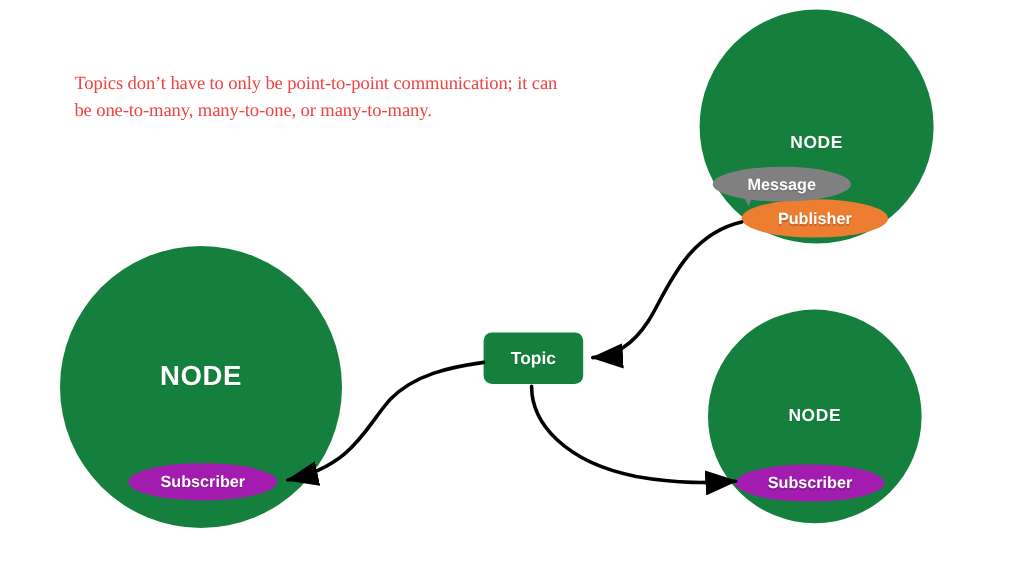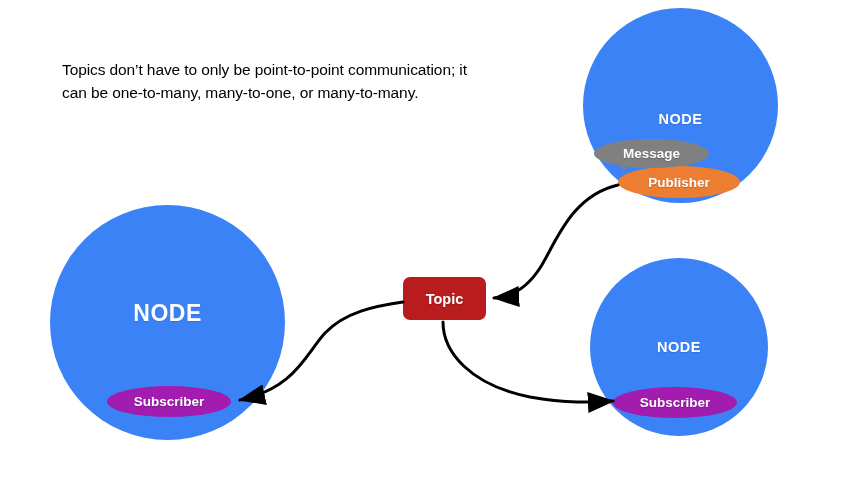--- a/index.html
+++ b/index.html
@@ -21,31 +21,31 @@
   }
 
   
   .caption {
     position: absolute;
     left: 62px;
     top: 58px;
     width: 420px;
     font-size: 15.5px;
     line-height: 23px;
-    color: #000000;
-    font-family: Liberation Sans, sans-serif;
+    color: #ef4444;
+    font-family: Liberation Serif, serif;
     white-space: pre-line;
     letter-spacing: -0.1px;
   }
 
   
   .node-circle {
     position: absolute;
     border-radius: 50%;
-    background: #3b82f6;
+    background: #15803d;
   }
   .node-label {
     position: absolute;
     left: 0;
     right: 0;
     text-align: center;
     color: #ffffff;
     font-weight: bold;
     font-family: "Liberation Sans", sans-serif;
     letter-spacing: 0.5px;
@@ -78,21 +78,21 @@
     width: 0;
     height: 0;
     border-left: 7px solid transparent;
     border-right: 5px solid transparent;
     border-top: 14px solid #808080;
   }
 
   
   .topic-box {
     position: absolute;
-    background: #b91c1c;
+    background: #15803d;
     border-radius: 7px;
     display: flex;
     align-items: center;
     justify-content: center;
     color: #ffffff;
     font-weight: bold;
     font-size: 14.5px;
     font-family: "Liberation Sans", sans-serif;
     text-shadow: 0 1px 1px rgba(0,0,0,0.18);
   }

